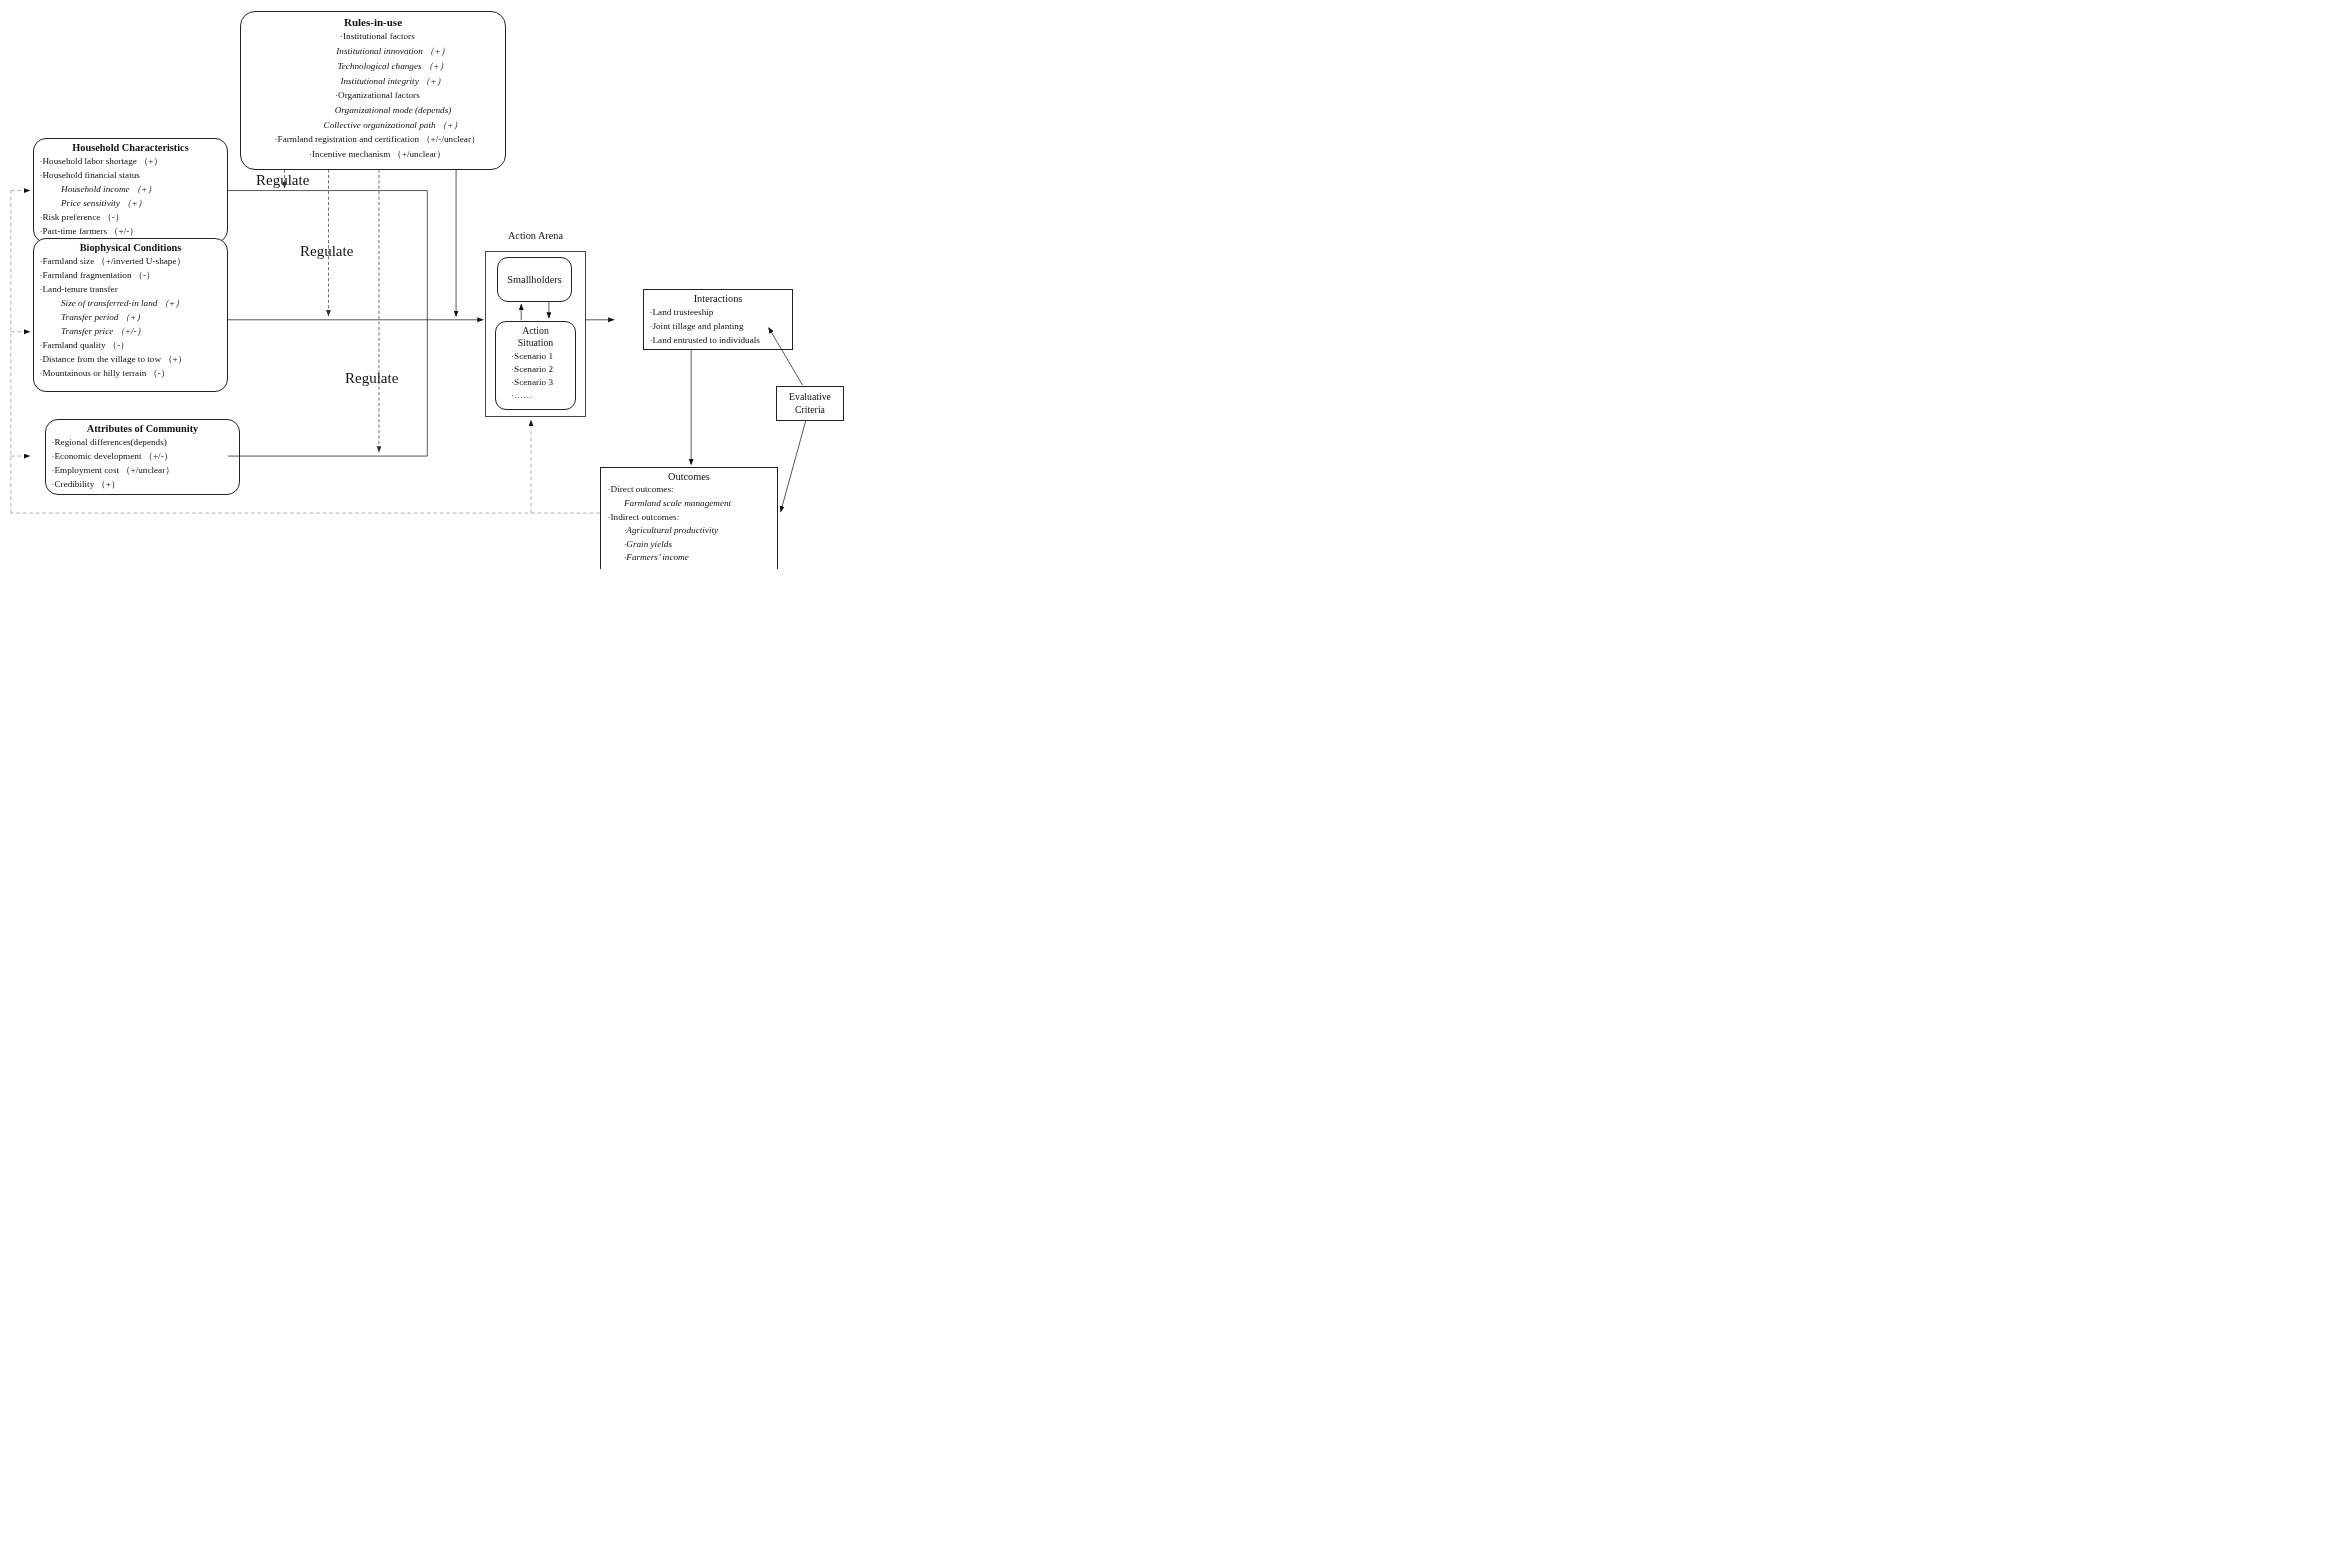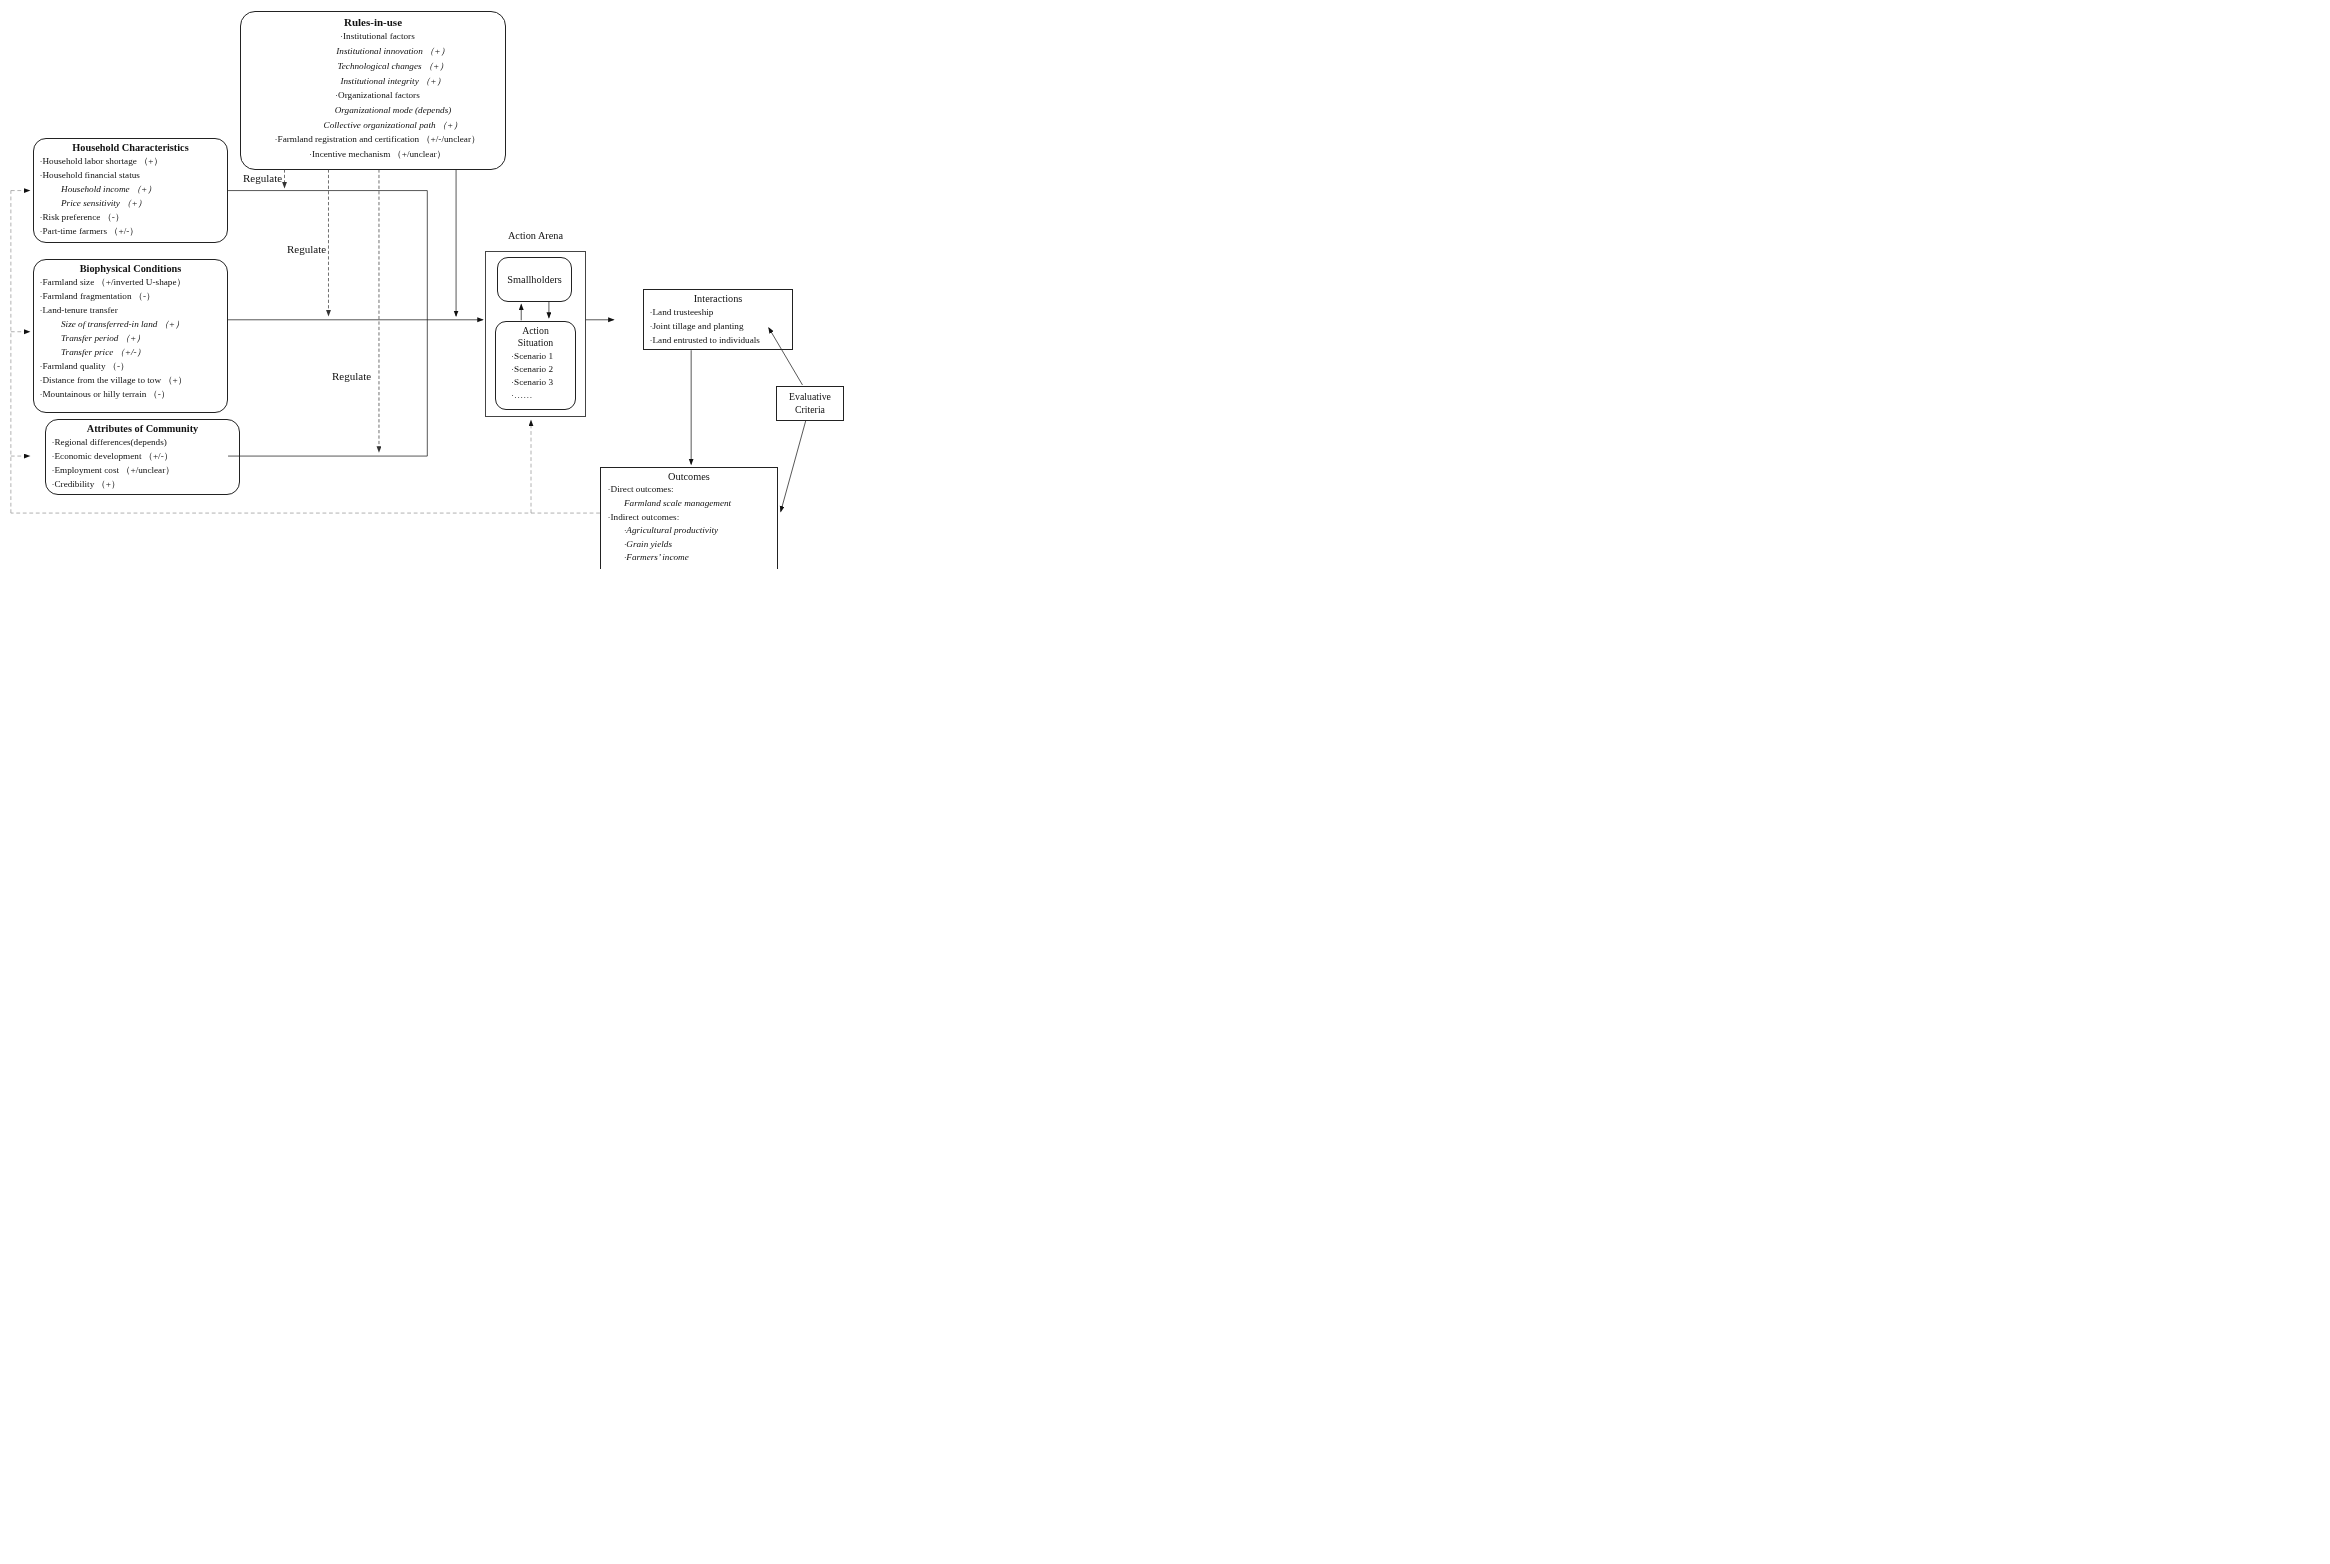--- a/index.html
+++ b/index.html
@@ -17,40 +17,40 @@
   .line { font-size:9.2px; line-height:14px; padding-left:5.4px; white-space:nowrap; }
   .it { font-style:italic; }
   .ind { padding-left:27px; }
 
   #rules       { left:240px; top:11px;  width:266px; height:159px; border-radius:15px; }
   #rules .box-title { font-size:11px; padding-top:4.3px; }
   #rules .line { line-height:14.7px; padding-left:8.7px;text-align:center; }
   #rules .ind  { padding-left:40px; }
 
   #household   { left:33px;  top:138px; width:195px; height:105px; }
-  #biophysical { left:33px;  top:259px; width:195px; height:154px; }
+  #biophysical { left:33px;  top:238px; width:195px; height:154px; }
   #community   { left:16px;  top:419px; width:195px; height:76px;margin-left:29px; }
 
   #arena-label { position:absolute; left:485px; top:230px; width:101px; text-align:center; font-size:10.3px; z-index:2; }
   #arena       { left:485px; top:251px; width:101px; height:166px; border:0.7px solid #444; }
   #smallholders{ left:497px; top:257px; width:75px; height:45px; display:flex; align-items:center; justify-content:center; font-size:10.3px; }
   #situation   { left:495px; top:321px; width:81px; height:89px; }
   #situation .box-title { font-size:9.8px; line-height:12px; width:46px; margin:3.3px auto 1.1px auto; padding:0; }
   #situation .line { line-height:13px; padding-left:15px; }
 
   #interactions { left:616px; top:289px; width:150px; height:61px;margin-left:27px; }
   #interactions .box-title { padding-top:2.7px; }
 
   #evaluative { left:776px; top:386px; width:68px; height:35px; display:flex; align-items:center; justify-content:center; text-align:center; font-size:9.8px; line-height:1.3; padding:0 7.6px; }
 
   #outcomes { left:600px; top:467px; width:178px; height:116px; }
   #outcomes .line { line-height:13.6px; padding-left:6.5px; }
   #outcomes .ind  { padding-left:23px; }
 
-  .reg { position:absolute; font-size:11px; z-index:3; background:transparent; }
+  .reg { position:absolute; font-size:15px; z-index:3; background:transparent;margin-left:13px; }
   #reg1 { left:243px; top:172px; }
   #reg2 { left:287px; top:243px; }
   #reg3 { left:332px; top:370px; }
 
   #arrows { position:absolute; left:0; top:0; z-index:6; pointer-events:none; }
 </style>
 </head>
 <body>
 
 <div class="canvas">

